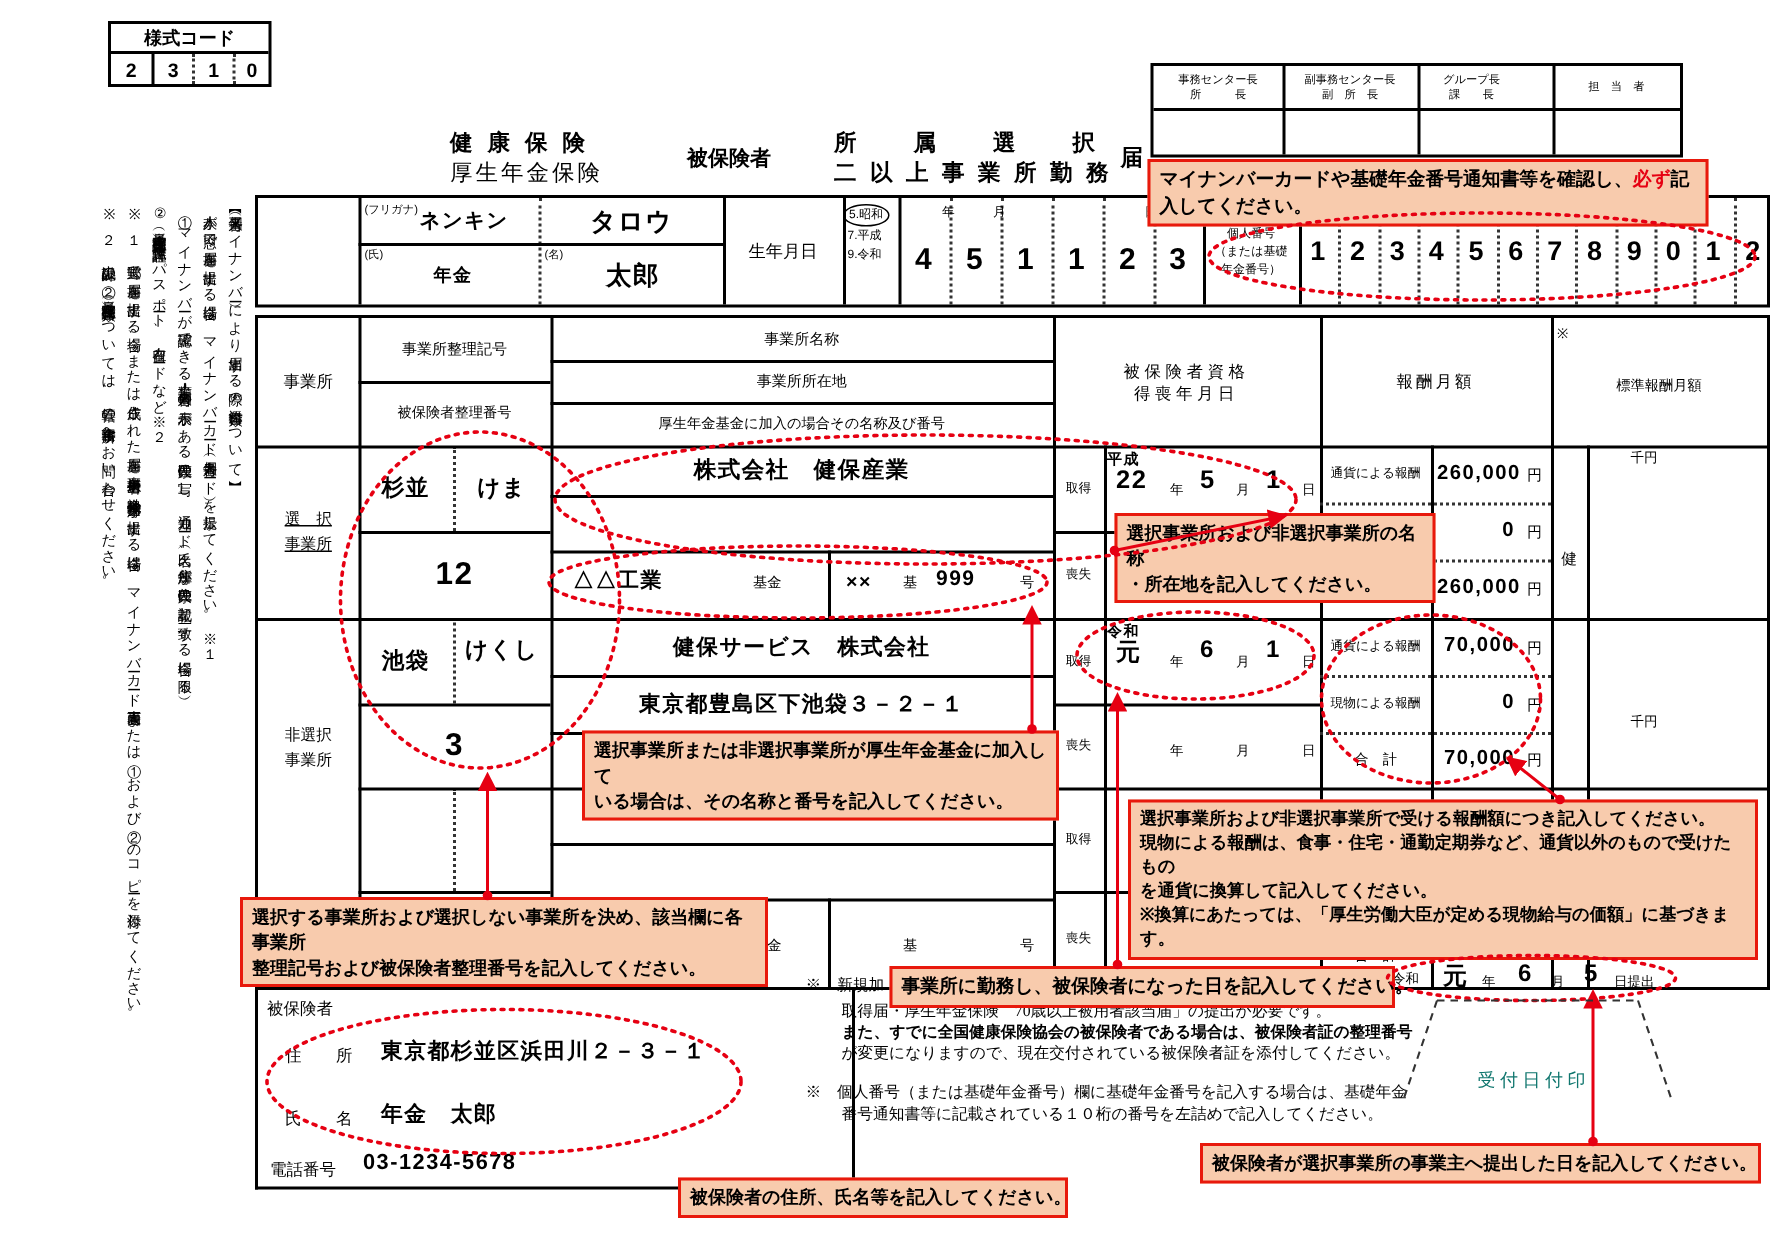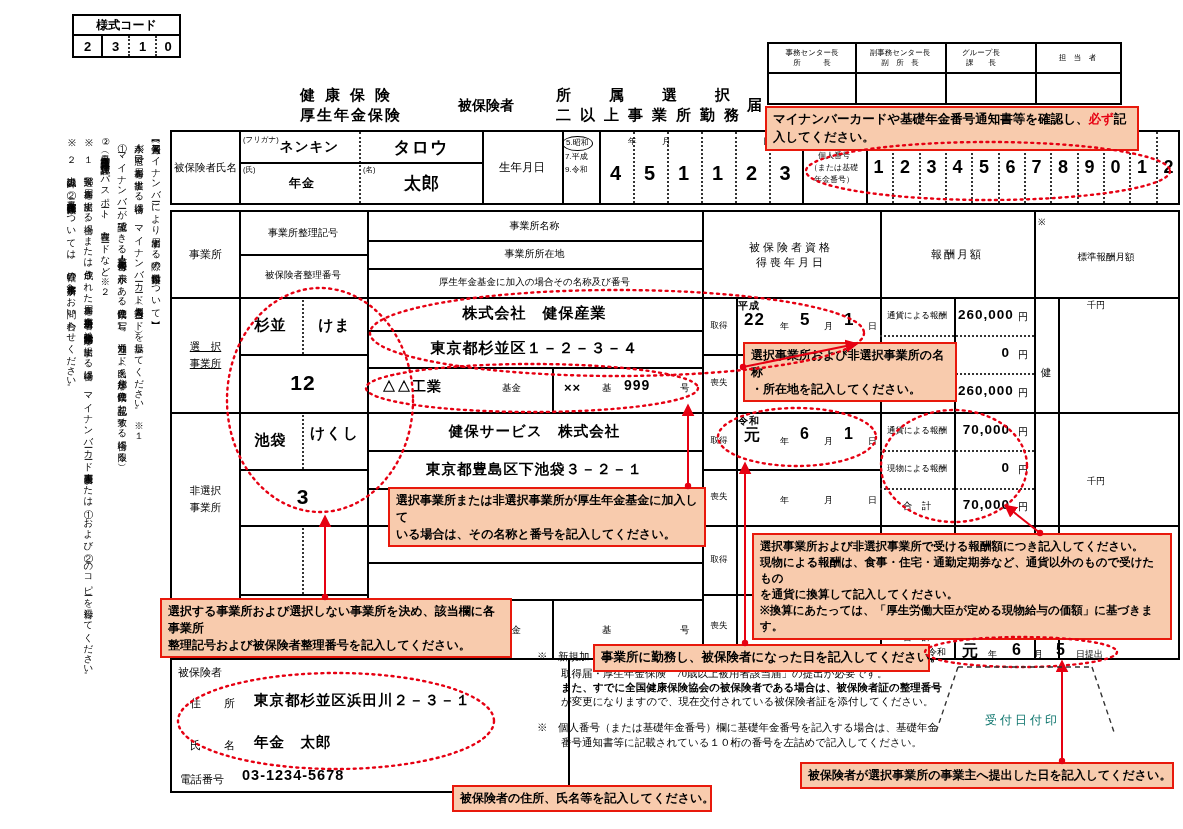--- a/index.html
+++ b/index.html
@@ -27,21 +27,21 @@
 
   <div class="abs b2" style="left:72px;top:14px;width:109px;height:44px;">
     <div class="abs cen" style="left:0;top:0;width:105px;height:20px;border-bottom:2px solid #000;font-size:12px;font-weight:bold;">様式コード</div>
     <div class="abs cen" style="left:0px;top:20px;width:27px;height:20px;font-size:13px;font-weight:bold;">2</div>
     <div class="abs cen" style="left:27px;top:20px;width:27px;height:20px;border-left:2px solid #000;font-size:13px;font-weight:bold;">3</div>
     <div class="abs cen" style="left:54px;top:20px;width:27px;height:20px;border-left:2px dotted #333;font-size:13px;font-weight:bold;">1</div>
     <div class="abs cen" style="left:81px;top:20px;width:24px;height:20px;border-left:2px dotted #333;font-size:13px;font-weight:bold;">0</div>
   </div>
 
   <div class="abs" style="left:300px;top:86px;font-size:15px;font-weight:bold;letter-spacing:10px;">健康保険</div>
-  <div class="abs" style="left:300px;top:106px;font-size:15px;font-weight:bold;letter-spacing:2px;">厚生年金保険</div>
+  <div class="abs" style="left:300px;top:106px;font-size:15px;font-weight:normal;letter-spacing:2px;">厚生年金保険</div>
   <div class="abs" style="left:458px;top:97px;font-size:14px;font-weight:bold;">被保険者</div>
   <div class="abs" style="left:556px;top:86px;font-size:15px;font-weight:bold;letter-spacing:38px;">所属選択</div>
   <div class="abs" style="left:556px;top:106px;font-size:15px;font-weight:bold;letter-spacing:9px;">二以上事業所勤務</div>
   <div class="abs" style="left:747px;top:96px;font-size:15px;font-weight:bold;">届</div>
 
   <div class="abs b2" style="left:767px;top:42px;width:355px;height:63px;">
     <div class="abs hl" style="left:0;top:28px;width:351px;height:1.5px;"></div>
     <div class="abs vl" style="left:86px;top:0;height:59px;width:1.5px;"></div>
     <div class="abs vl" style="left:176px;top:0;height:59px;width:1.5px;"></div>
     <div class="abs vl" style="left:266px;top:0;height:59px;width:1.5px;"></div>
@@ -79,21 +79,20 @@
     <div class="abs vld" style="left:799px;top:0;height:71px;"></div>
     <div class="abs vld" style="left:826px;top:0;height:71px;"></div>
     <div class="abs vld" style="left:852px;top:0;height:71px;"></div>
     <div class="abs vld" style="left:878px;top:0;height:71px;"></div>
     <div class="abs vld" style="left:905px;top:0;height:71px;"></div>
     <div class="abs vld" style="left:931px;top:0;height:71px;"></div>
     <div class="abs vld" style="left:957px;top:0;height:71px;"></div>
     <div class="abs vld" style="left:984px;top:0;height:71px;"></div>
     <div class="abs hl" style="left:67px;top:30px;width:243px;height:1.5px;"></div>
 
-    <div class="abs cen" style="left:0;top:0;width:67px;height:71px;font-size:10.5px;">被保険者氏名</div>
     <div class="abs" style="left:4px;top:3px;font-size:7.5px;margin-left:67px;">(フリガナ)</div>
     <div class="abs cen hand" style="left:90px;top:2px;width:95px;height:26px;font-size:13.5px;">ネンキン</div>
     <div class="abs cen hand" style="left:190px;top:2px;width:118px;height:26px;font-size:17px;">タロウ</div>
     <div class="abs" style="left:71px;top:33px;font-size:7.5px;">(氏)</div>
     <div class="abs cen hand" style="left:80px;top:34px;width:100px;height:35px;font-size:12px;">年金</div>
     <div class="abs" style="left:191px;top:33px;font-size:7.5px;">(名)</div>
     <div class="abs cen hand" style="left:200px;top:34px;width:100px;height:35px;font-size:17px;">太郎</div>
     <div class="abs cen" style="left:310px;top:0;width:80px;height:71px;font-size:11.5px;">生年月日</div>
     <div class="abs" style="left:393px;top:4px;font-size:8px;line-height:1.6;">
       <span class="era-circle">5.昭和</span><br>
@@ -179,21 +178,20 @@
     <div class="abs cen" style="left:708px;top:0;width:154px;height:85px;font-size:11px;letter-spacing:2px;">報酬月額</div>
     <div class="abs" style="left:866px;top:3px;font-size:9px;">※</div>
     <div class="abs cen" style="left:862px;top:20px;width:144px;height:50px;font-size:9.5px;">標準報酬月額</div>
 
     <div class="abs cen pre" style="left:0;top:85px;width:67px;height:115px;font-size:10.5px;line-height:1.6;text-decoration:underline;">選　択
 事業所</div>
     <div class="abs cen hand" style="left:67px;top:85px;width:63px;height:57px;font-size:15px;">杉並</div>
     <div class="abs cen hand" style="left:130px;top:85px;width:65px;height:57px;font-size:15px;">けま</div>
     <div class="abs cen hand" style="left:67px;top:142px;width:128px;height:58px;font-size:21px;">12</div>
     <div class="abs cen hand" style="left:195px;top:85px;width:335px;height:33px;font-size:15px;">株式会社　健保産業</div>
-    <div class="abs cen hand" style="left:195px;top:118px;width:335px;height:37px;font-size:15px;">東京都杉並区１－２－３－４</div>
     <div class="abs hand" style="left:210px;top:166px;font-size:14px;">△△工業</div>
     <div class="abs" style="left:330px;top:170px;font-size:9.5px;">基金</div>
     <div class="abs hand" style="left:392px;top:168px;font-size:13px;">××</div>
     <div class="abs" style="left:430px;top:170px;font-size:9.5px;">基</div>
     <div class="abs hand" style="left:452px;top:165px;font-size:14px;">999</div>
     <div class="abs" style="left:508px;top:170px;font-size:9.5px;">号</div>
     <div class="abs cen" style="left:530px;top:85px;width:34px;height:57px;font-size:8.5px;">取得</div>
     <div class="abs cen" style="left:530px;top:142px;width:34px;height:58px;font-size:8.5px;">喪失</div>
     <div class="abs hand" style="left:566px;top:87px;font-size:10px;">平成</div>
     <div class="abs hand" style="left:572px;top:98px;font-size:17px;">22</div>

